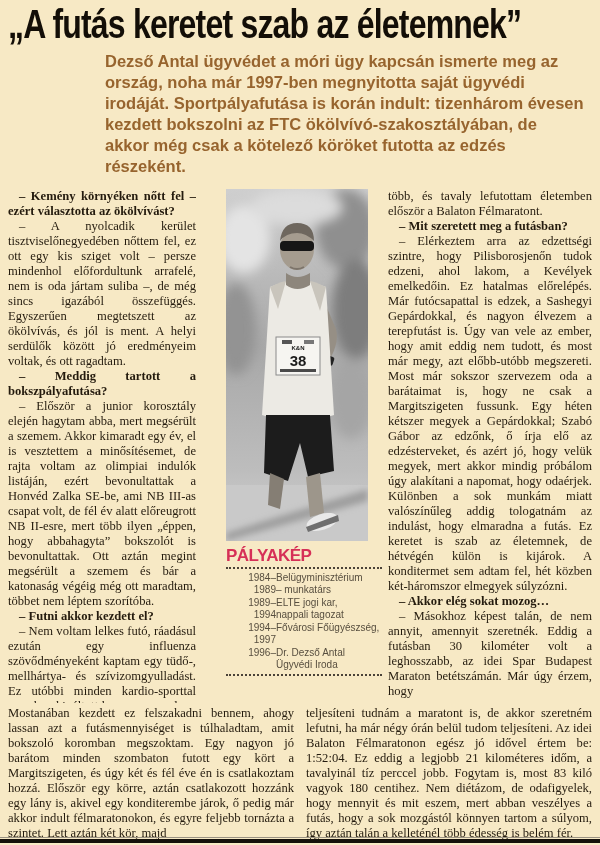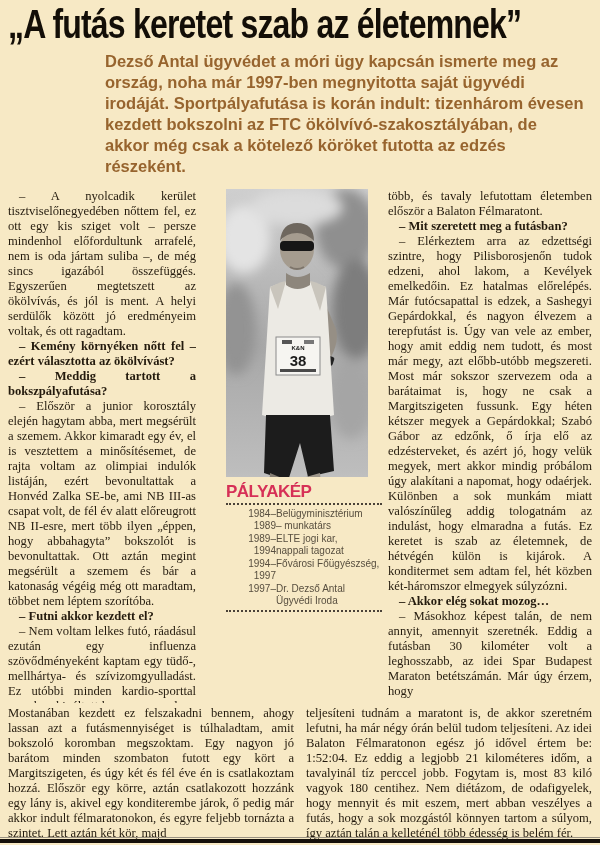--- a/index.html
+++ b/index.html
@@ -50,21 +50,21 @@
   .bodytext{
     font-size:12.6px;
     line-height:15px;
     text-align:justify;
     hyphens:auto;
   }
   .para{margin:0;text-indent:11px;}
   .para.question{font-weight:700;}
   .para.continuation{text-indent:0;}
   
-  .photo-wrap{width:142px;height:288px;overflow:hidden;background:#c4c4c4;}
+  .photo-wrap{width:142px;height:352px;overflow:hidden;background:#c4c4c4;}
   .photo-wrap svg{display:block;}
   
   .career-box{
     margin-top:6px;
     width:156px;
     font-family:"Liberation Sans", sans-serif;
   }
   .career-title{
     font-size:17px;
     font-weight:700;
@@ -107,22 +107,22 @@
 
 <div class="page">
 
   <div class="title">„A futás keretet szab az életemnek”</div>
 
   <div class="lead">Dezső Antal ügyvédet a móri ügy kapcsán ismerte meg az ország, noha már 1997-ben megnyitotta saját ügyvédi irodáját. Sportpályafutása is korán indult: tizenhárom évesen kezdett bokszolni az FTC ökölvívó-szakosztályában, de akkor még csak a kötelező köröket futotta az edzés részeként.</div>
 
   <div class="main-row">
 
     <div class="col-left bodytext">
+        <p class="para question">– Kemény környéken nőtt fel – ezért választotta az ökölvívást?</p>
         <p class="para answer">– A nyolcadik kerület tisztviselőnegyedében nőttem fel, ez ott egy kis sziget volt – persze mindenhol előfordultunk arrafelé, nem is oda jártam suliba –, de még sincs igazából összefüggés. Egyszerűen megtetszett az ökölvívás, és jól is ment. A helyi serdülők között jó eredményeim voltak, és ott ragadtam.</p>
-        <p class="para question">– Kemény környéken nőtt fel – ezért választotta az ökölvívást?</p>
         <p class="para question">– Meddig tartott a bokszpályafutása?</p>
         <p class="para answer">– Először a junior korosztály elején hagytam abba, mert megsérült a szemem. Akkor kimaradt egy év, el is vesztettem a minősítésemet, de rajta voltam az olimpiai indulók listáján, ezért bevonultattak a Honvéd Zalka SE-be, ami NB III-as csapat volt, de fél év alatt előreugrott NB II-esre, mert több ilyen „éppen, hogy abbahagyta” bokszolót is bevonultattak. Ott aztán megint megsérült a szemem és bár a katonaság végéig még ott maradtam, többet nem léptem szorítóba.</p>
         <p class="para question">– Futni akkor kezdett el?</p>
         <p class="para answer">– Nem voltam lelkes futó, ráadásul ezután egy influenza szövődményeként kaptam egy tüdő-, mellhártya- és szívizomgyulladást. Ez utóbbi minden kardio-sporttal szemben kiváltott bennem egy olyan gátlást, hogy alig mertem terhelni magam.</p>
       </div>
 
     <div class="col-mid">
 
       <div class="photo-wrap">
         <svg width="142" height="352" viewBox="0 0 142 352" xmlns="http://www.w3.org/2000/svg">
@@ -202,21 +202,21 @@
                 <div>nappali tagozat</div>
               </span>
             </div>
             <div class="career-row">
               <span class="career-years">1994–1997</span>
               <span class="career-role">
                 <div>Fővárosi Főügyészség,</div>
               </span>
             </div>
             <div class="career-row">
-              <span class="career-years">1997–</span>
+              <span class="career-years">1996–</span>
               <span class="career-role">
                 <div>Dr. Dezső Antal</div>
                 <div>Ügyvédi Iroda</div>
               </span>
             </div>
           </div>
         <div class="career-rule bottom"></div>
       </div>
 
     </div>

